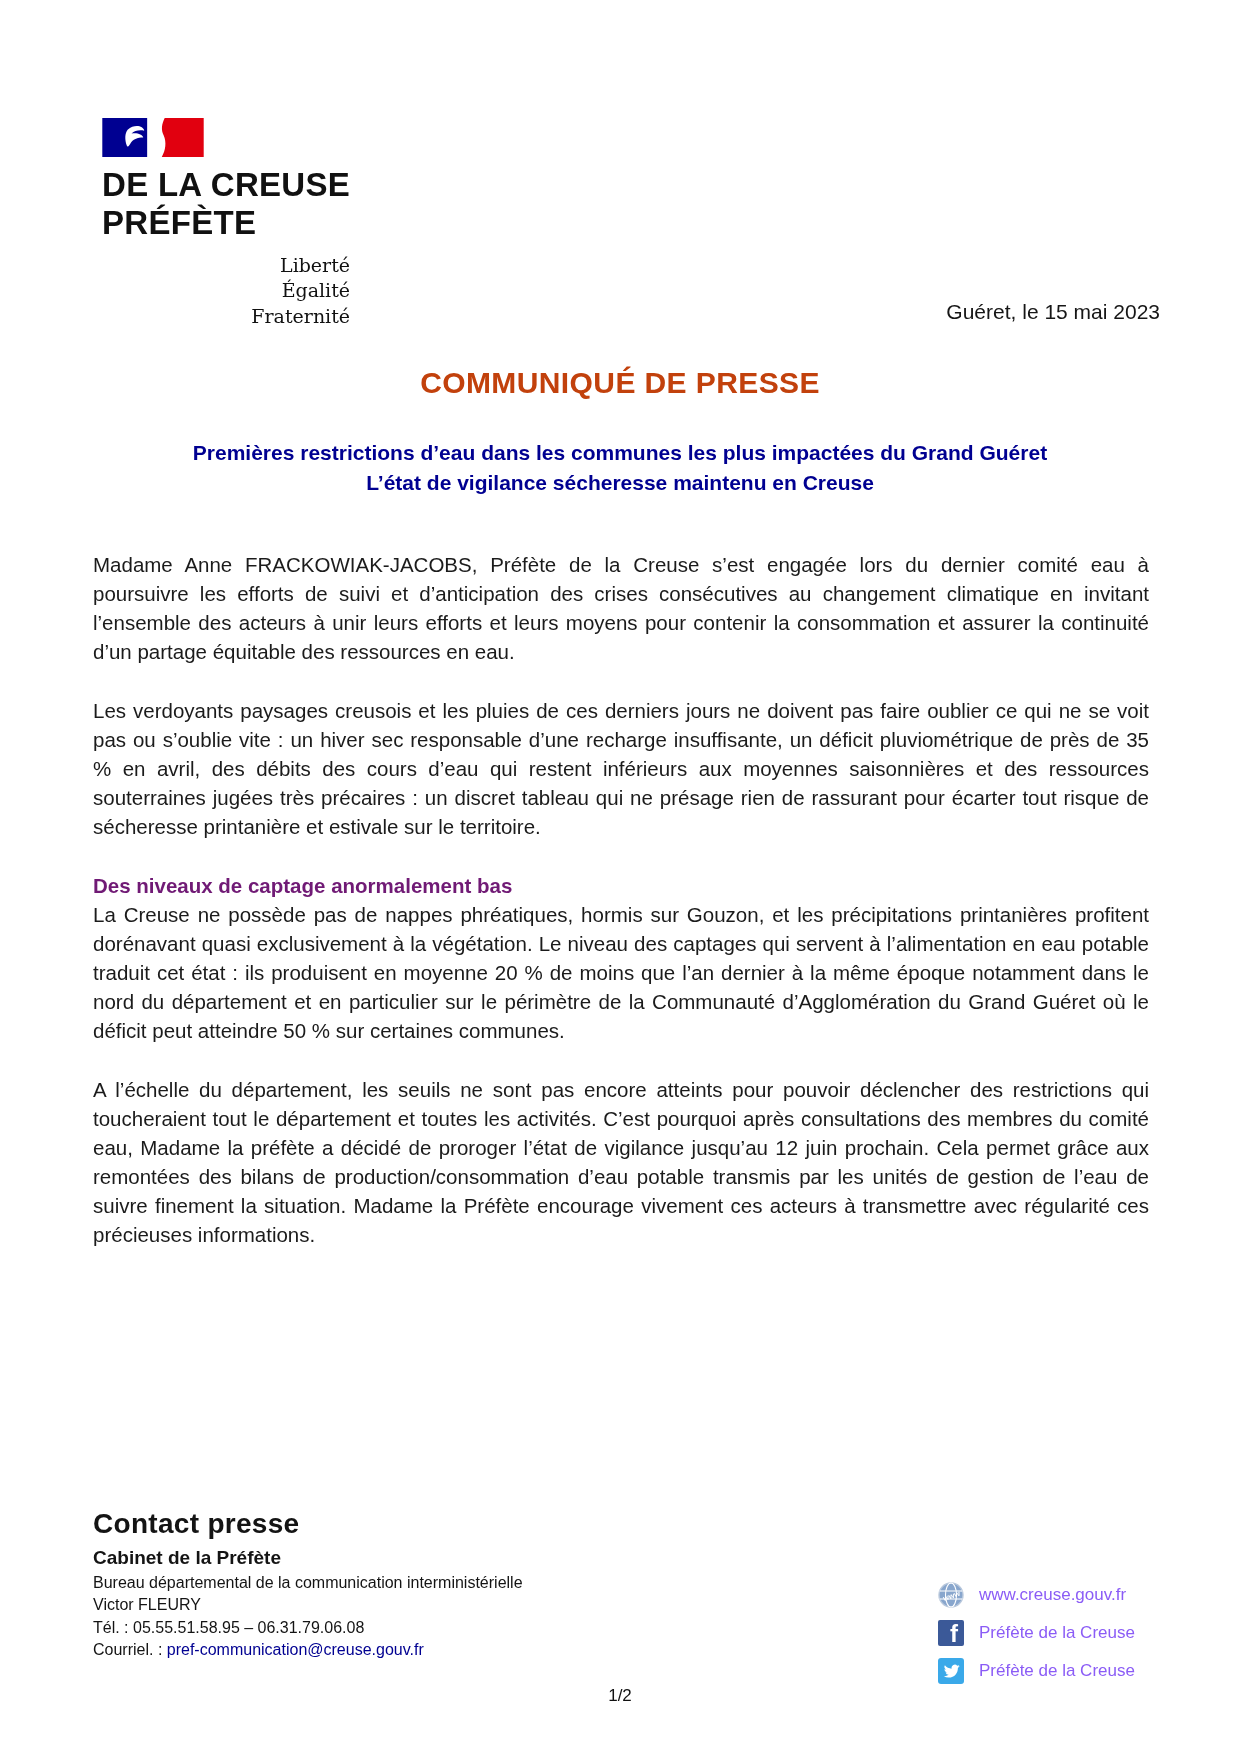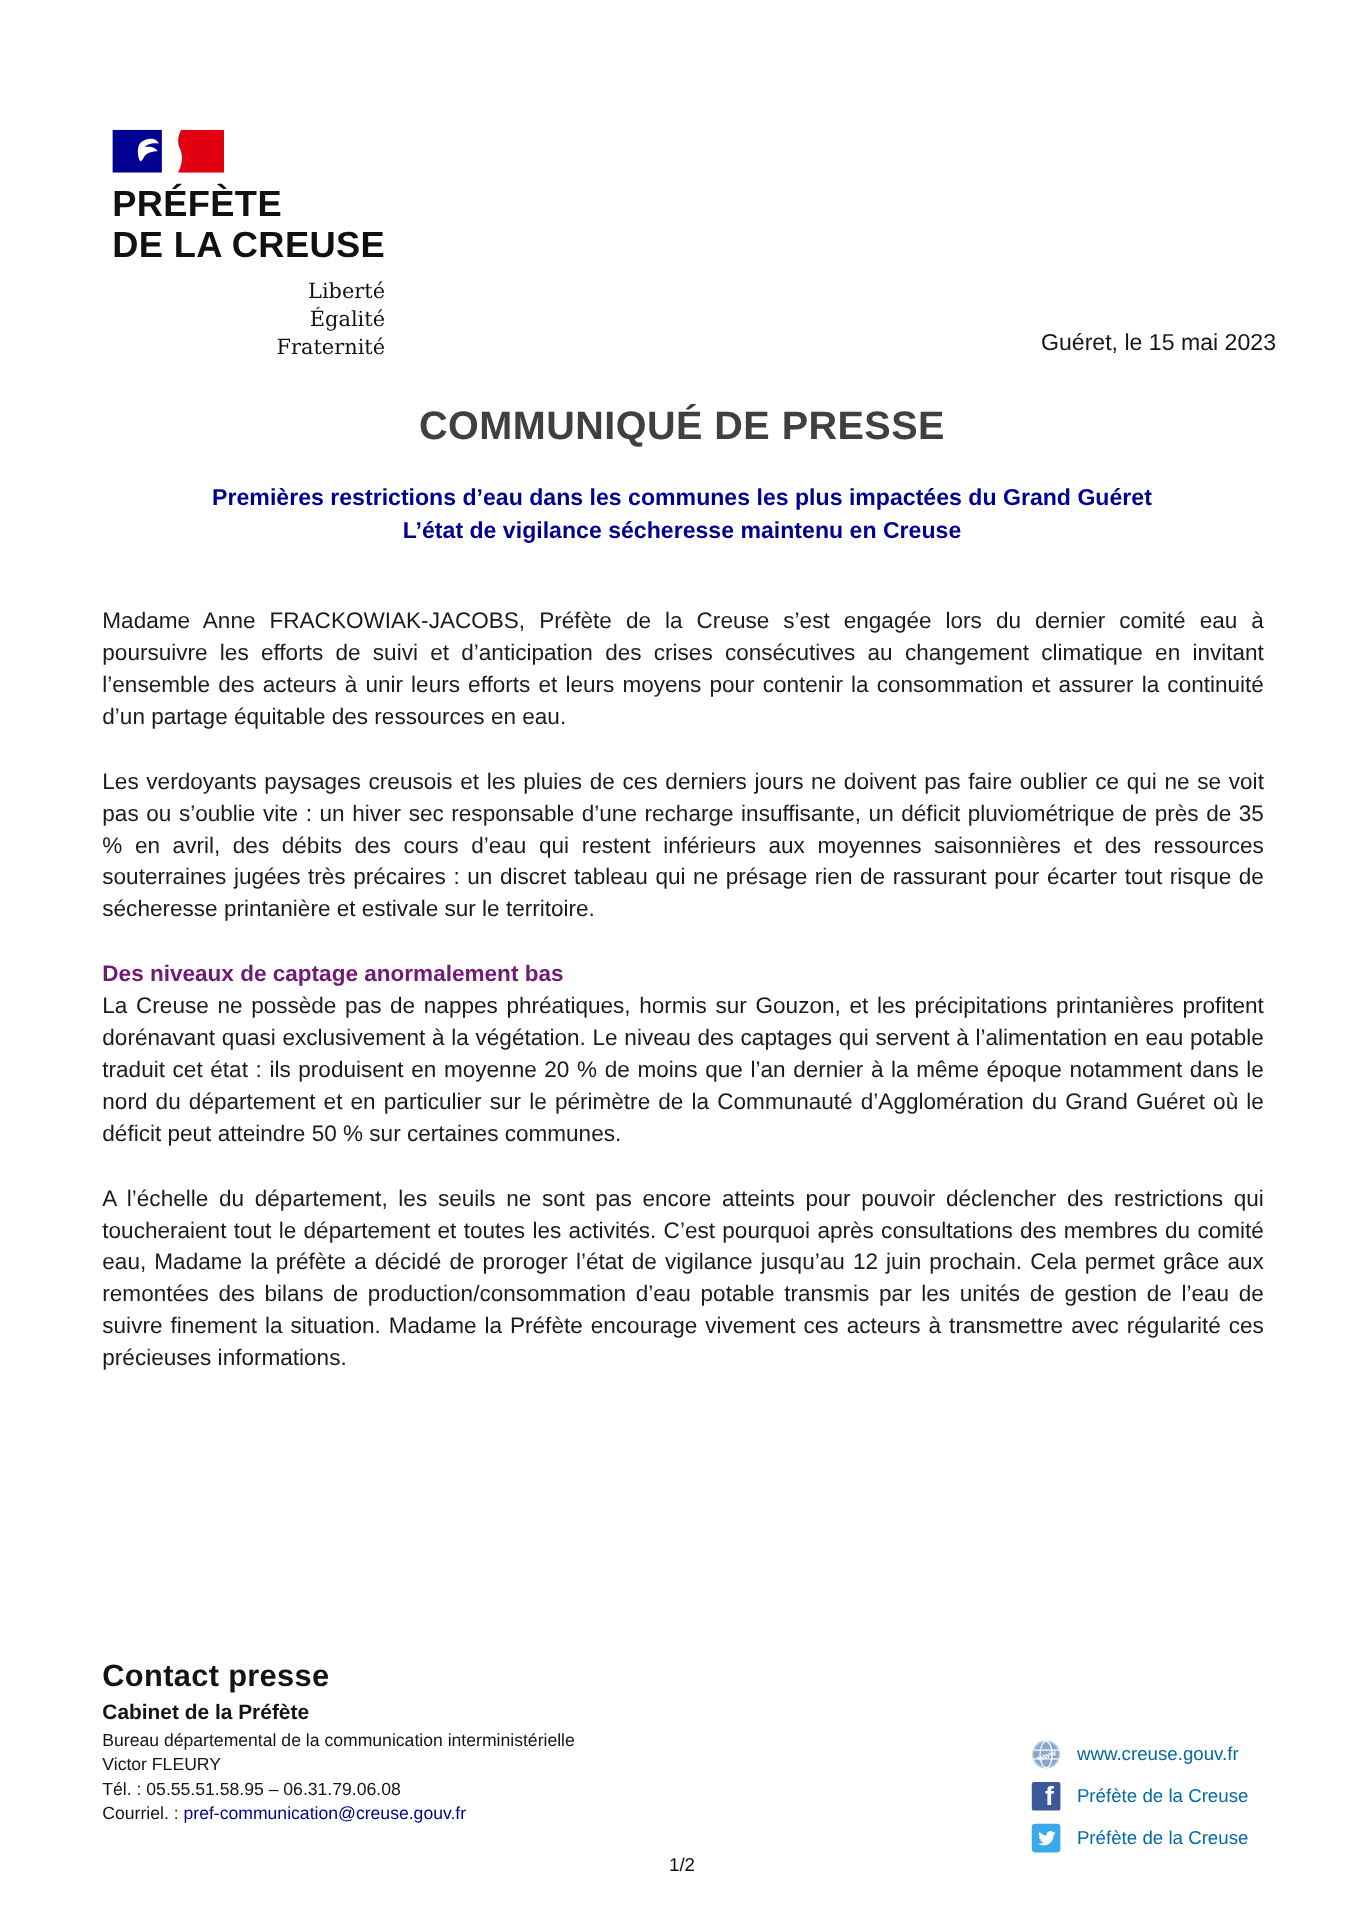--- a/index.html
+++ b/index.html
@@ -8,21 +8,21 @@
     font-family:"Liberation Sans", sans-serif; color:#1b1b1b; overflow:hidden;
   }
   
   .logo-block { position:absolute; left:102px; top:118px; }
   .flag { width:102px; height:39px; display:block; }
   .ministry { margin-top:9px; font-weight:700; font-size:33px; line-height:1.14; color:#111; letter-spacing:0.3px; }
   .motto { margin-top:12px; font-family:"DejaVu Serif", serif; font-size:19px; line-height:1.33; color:#111;text-align:right; }
   .dateline { position:absolute; top:300px; right:80px; font-size:21px; color:#161616; }
   
   .doc-title { position:absolute; top:366px; left:0; width:100%; margin:0; text-align:center;
-               font-size:36px; font-weight:800; color:#404040; letter-spacing:0.4px; }
+               font-size:30px; font-weight:800; color:#c2410c; letter-spacing:0.4px; }
   .subtitle { position:absolute; top:438px; left:0; width:100%; text-align:center;
               color:#000091; font-weight:700; font-size:21px; line-height:1.45; }
   
   .body-copy { position:absolute; left:93px; top:550px; width:1056px;
                font-size:20.5px; line-height:29px; text-align:justify; color:#1b1b1b; }
   .body-copy p { margin:0 0 30px 0; }
   .section-heading { color:#701a75; font-weight:700; font-size:20.5px; line-height:29px; margin:0; }
   .body-copy p.after-heading { margin-top:0; }
   
   .contact { position:absolute; left:93px; top:1508px; color:#141414; }
@@ -32,38 +32,38 @@
   .email-link { color:#000091; text-decoration:none; cursor:pointer;text-align:center; }
   
   .social { position:absolute; left:938px; top:1582px; }
   .social-row { display:flex; align-items:center; gap:15px; height:26px; margin-bottom:12px; cursor:pointer; }
   .social-icon { width:26px; height:26px; flex:0 0 26px; }
   .fb-badge { width:26px; height:26px; background:#3b5998; border-radius:2px; color:#fff;
               display:flex; align-items:flex-end; justify-content:center; overflow:hidden;
               font-size:24px; font-weight:700; line-height:0.95; padding-left:6px; box-sizing:border-box; }
   .tw-badge { width:26px; height:26px; background:#3aa9e9; border-radius:3px;
               display:flex; align-items:center; justify-content:center; }
-  .social-label { font-size:17px; color:#0369a1;text-align:right; }
+  .social-label { font-size:17px; color:#8b5cf6;text-align:right; }
   
   .page-number { position:absolute; top:1686px; left:0; width:100%; text-align:center; font-size:17px; color:#111; }
 </style>
 </head>
 <body>
 
 <div class="page">
 
   <div class="logo-block">
     <svg class="flag" viewBox="0 0 104 40" aria-hidden="true">
       <rect x="0" y="0" width="46" height="40" fill="#000091"></rect>
       <path d="M64 0 C61 6 60 12 63 18 C66 25 65 33 61 40 L104 40 L104 0 Z" fill="#E1000F"></path>
       <path d="M26 12 C33 6 42 8 43 13 C38 12 33 13 30 16 C36 15 41 17 42 20 C36 20 31 22 29 26 C28 28 26 31 25 28 C23 22 23 16 26 12 Z" fill="#ffffff"></path>
     </svg>
     <div class="ministry">
+      <div>DE LA CREUSE</div>
       <div>PRÉFÈTE</div>
-      <div>DE LA CREUSE</div>
     </div>
     <div class="motto">
       <div>Liberté</div>
       <div>Égalité</div>
       <div>Fraternité</div>
     </div>
   </div>
 
   <div class="dateline">Guéret, le 15 mai 2023</div>
 

